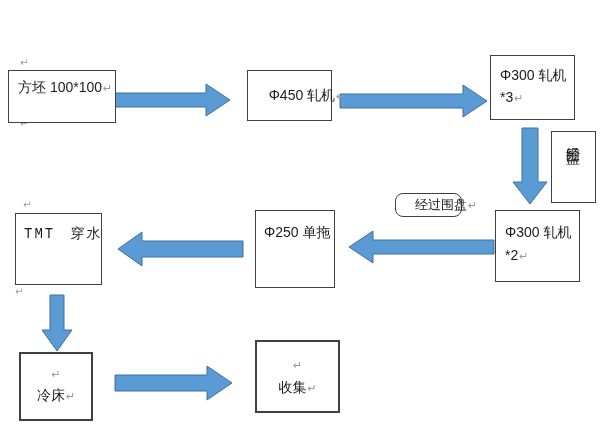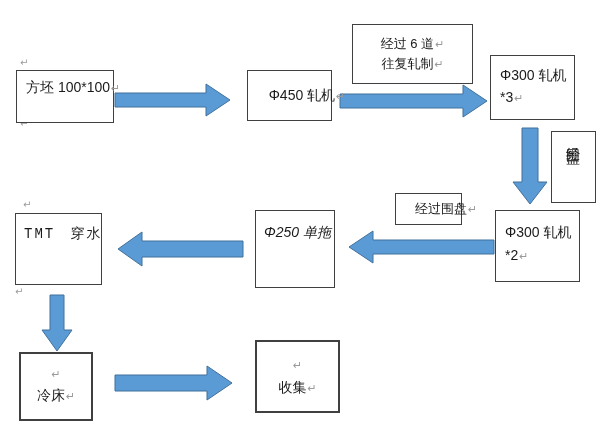--- a/index.html
+++ b/index.html
@@ -33,53 +33,49 @@
     <polygon points="243,241 142,241 142,232 118,249 142,266 142,257 243,257" stroke-width="1" fill="#5B9BD5" stroke="#41719C"></polygon>
     <polygon points="50,295 50,330 42,330 57,351 72,330 64,330 64,295" stroke-width="1" fill="#5B9BD5" stroke="#41719C"></polygon>
     <polygon points="115,375 207,375 207,366 232,383 207,400 207,391 115,391" stroke-width="1" fill="#5B9BD5" stroke="#41719C"></polygon>
   </svg>
 
   <span class="stray" style="left: 20px; top: 58px; color: rgb(154, 154, 154);">↵</span>
   <span class="stray" style="left: 20px; top: 119px; color: rgb(154, 154, 154);">↵</span>
   <span class="stray" style="left: 23px; top: 200px; color: rgb(154, 154, 154);">↵</span>
   <span class="stray" style="left: 15px; top: 287px; color: rgb(154, 154, 154);">↵</span>
 
-  <div class="node pad" style="left: 8px; top: 70px; width: 98px; height: 53px; border-color: rgb(64, 64, 64); margin-left: 8px;">
+  <div class="node pad" style="left: 8px; top: 70px; width: 108px; height: 53px; border-color: rgb(64, 64, 64);">
     <span class="line"><span>方坯 100*100</span><span class="mark inline" style="color: rgb(154, 154, 154);">↵</span></span>
   </div>
 
   <div class="node center-text" style="left: 247px; top: 70px; width: 85px; height: 51px; border-color: rgb(64, 64, 64);">
     <span class="line"><span>Φ450 轧机</span><span class="mark inline" style="color: rgb(154, 154, 154);">↵</span></span>
   </div>
 
-  <div class="node col-center" style="left: 352px; top: 24px; width: 121px; height: 60px; padding-top: 9px; font-size: 13px; line-height: 19px; border-color: rgb(64, 64, 64);">
-    <span class="line"><span>经过 6 道</span><span class="mark inline" style="color: rgb(154, 154, 154);">↵</span></span>
-    <span class="line"><span>往复轧制</span><span class="mark inline" style="color: rgb(154, 154, 154);">↵</span></span>
-  </div>
 
   <div class="node" style="left: 490px; top: 55px; width: 85px; height: 65px; padding: 8px 0px 0px 9px; line-height: 22px; border-color: rgb(64, 64, 64);">
     <div class="line">Φ300 轧机</div>
     <div class="line"><span>*3</span><span class="mark inline" style="color: rgb(154, 154, 154);">↵</span></div>
   </div>
 
   <div class="node col-center" style="left: 551px; top: 131px; width: 45px; height: 72px; padding-top: 4px; border-color: rgb(64, 64, 64);">
     <span class="vtext">经围盘</span>
     <span class="mark rot" style="color: rgb(154, 154, 154);">↵</span>
   </div>
 
   <div class="node" style="left: 495px; top: 210px; width: 85px; height: 72px; padding: 10px 0px 0px 9px; line-height: 23px; border-color: rgb(64, 64, 64);">
     <div class="line">Φ300 轧机</div>
     <div class="line"><span>*2</span><span class="mark inline" style="color: rgb(154, 154, 154);">↵</span></div>
   </div>
 
-  <div class="node center-text" style="left: 395px; top: 193px; width: 67px; height: 32px; font-size: 13px; border-color: rgb(64, 64, 64);">
+  <div class="node center-text" style="left: 395px; top: 193px; width: 67px; height: 24px; font-size: 13px; border-color: rgb(64, 64, 64); border-radius: 8px;">
     <span class="line"><span>经过围盘</span><span class="mark inline" style="color: rgb(154, 154, 154);">↵</span></span>
   </div>
 
-  <div class="node" style="left: 255px; top: 210px; width: 80px; height: 78px; padding: 9px 0px 0px 8px; line-height: 24px; border-color: rgb(64, 64, 64); font-style: italic;">
+  <div class="node" style="left: 255px; top: 210px; width: 80px; height: 78px; padding: 9px 0px 0px 8px; line-height: 24px; border-color: rgb(64, 64, 64);">
     <div class="line">Φ250 单拖</div>
   </div>
 
   <div class="node" style="left: 15px; top: 213px; width: 87px; height: 72px; padding: 8px 0px 0px 8px; line-height: 24px; border-color: rgb(64, 64, 64);">
     <div class="line tmt-line1">TMT 穿水</div>
   </div>
 
   <div class="node col-center thick" style="left: 19px; top: 352px; width: 74px; height: 69px; padding-top: 10px; line-height: 21px; border-color: rgb(64, 64, 64);">
     <span class="mark" style="color: rgb(154, 154, 154);">↵</span>
     <span class="line"><span>冷床</span><span class="mark inline" style="color: rgb(154, 154, 154);">↵</span></span>

